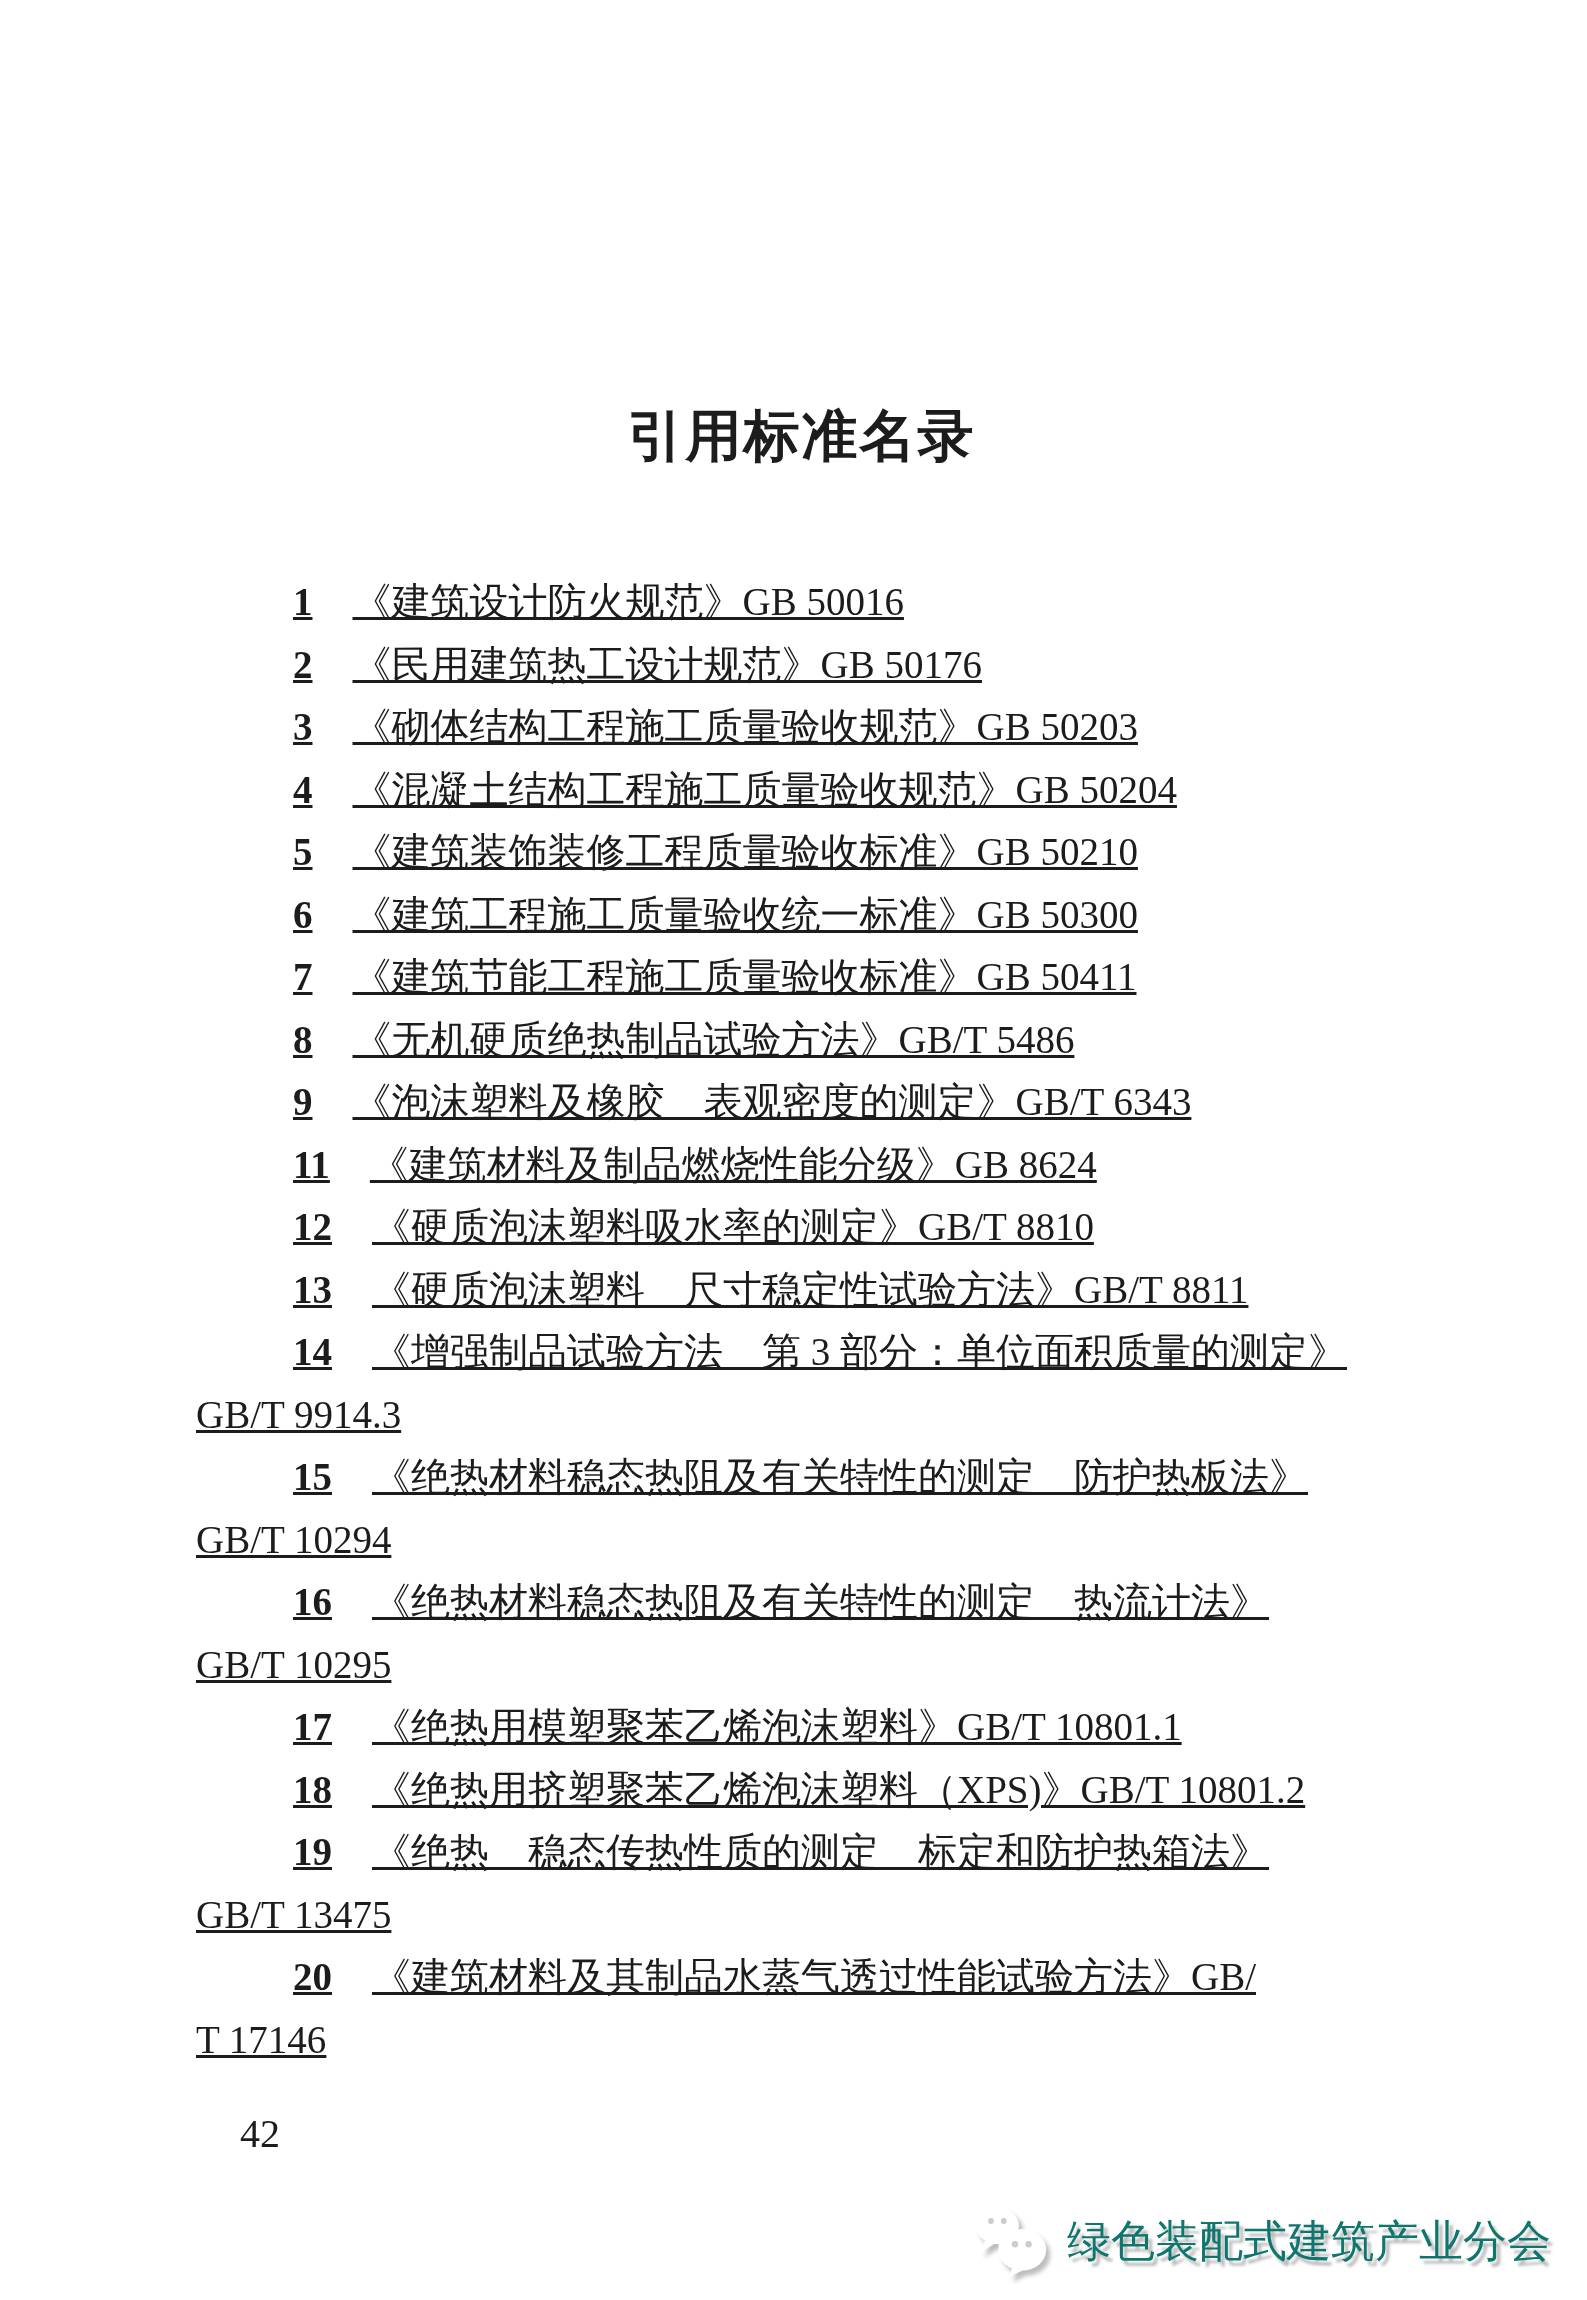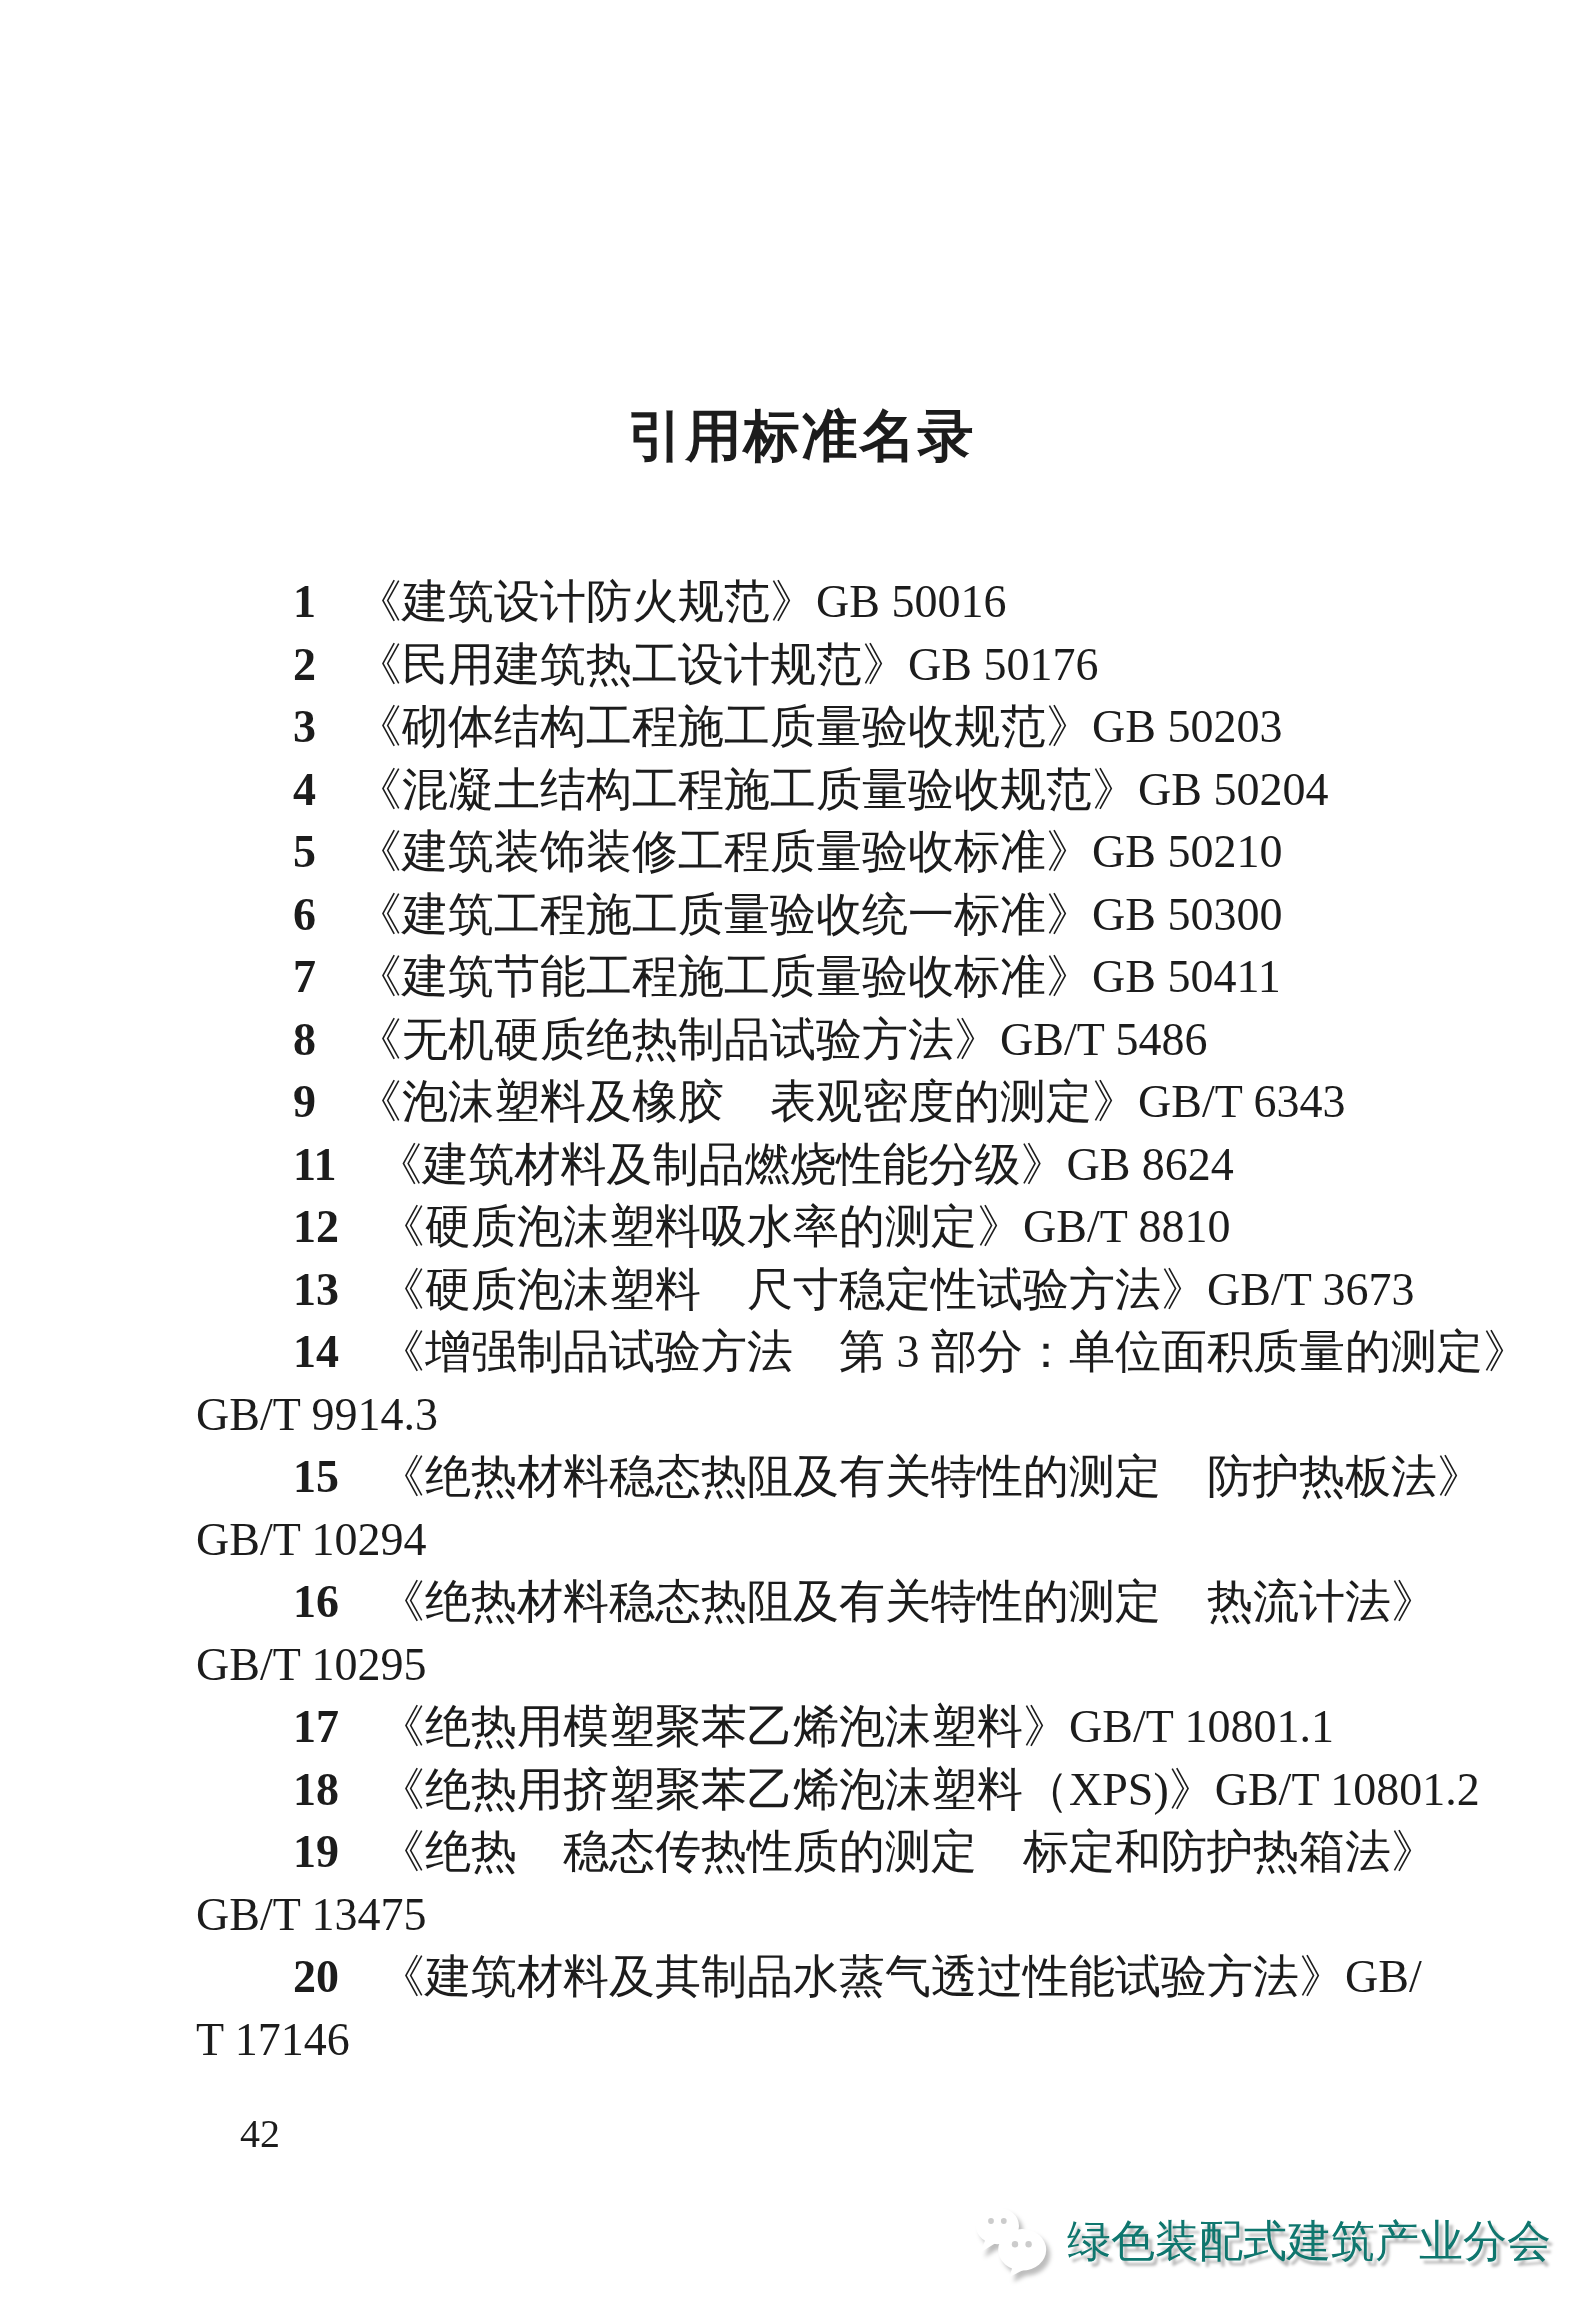--- a/index.html
+++ b/index.html
@@ -19,23 +19,24 @@
     margin: 0 0 100px 0;
     text-align: center;
     font-size: 56px;
     font-weight: bold;
     line-height: 70px;
     letter-spacing: 2px;
   }
   .std-list { margin: 0; padding: 0; }
   .line {
     margin: 0;
-    font-size: 46px;
+    font-size: 39px;
     line-height: 62.5px;
     white-space: nowrap;
+    text-decoration: underline;
   }
   .line.first { padding-left: 97px; }
   .num { font-weight: bold; }
   .sep { display: inline-block; width: 40px; }
   .page-number {
     margin: 32px 0 0 44px;
     font-size: 40px;
     line-height: 62.5px;
   }
   .watermark {
@@ -68,21 +69,21 @@
       <p class="line first"><span class="num">2</span><span class="sep"></span><span class="text">《民用建筑热工设计规范》GB 50176</span></p>
       <p class="line first"><span class="num">3</span><span class="sep"></span><span class="text">《砌体结构工程施工质量验收规范》GB 50203</span></p>
       <p class="line first"><span class="num">4</span><span class="sep"></span><span class="text">《混凝土结构工程施工质量验收规范》GB 50204</span></p>
       <p class="line first"><span class="num">5</span><span class="sep"></span><span class="text">《建筑装饰装修工程质量验收标准》GB 50210</span></p>
       <p class="line first"><span class="num">6</span><span class="sep"></span><span class="text">《建筑工程施工质量验收统一标准》GB 50300</span></p>
       <p class="line first"><span class="num">7</span><span class="sep"></span><span class="text">《建筑节能工程施工质量验收标准》GB 50411</span></p>
       <p class="line first"><span class="num">8</span><span class="sep"></span><span class="text">《无机硬质绝热制品试验方法》GB/T 5486</span></p>
       <p class="line first"><span class="num">9</span><span class="sep"></span><span class="text">《泡沫塑料及橡胶　表观密度的测定》GB/T 6343</span></p>
       <p class="line first"><span class="num">11</span><span class="sep"></span><span class="text">《建筑材料及制品燃烧性能分级》GB 8624</span></p>
       <p class="line first"><span class="num">12</span><span class="sep"></span><span class="text">《硬质泡沫塑料吸水率的测定》GB/T 8810</span></p>
-      <p class="line first"><span class="num">13</span><span class="sep"></span><span class="text">《硬质泡沫塑料　尺寸稳定性试验方法》GB/T 3673</span></p>
+      <p class="line first"><span class="num">13</span><span class="sep"></span><span class="text">《硬质泡沫塑料　尺寸稳定性试验方法》GB/T 8811</span></p>
       <p class="line first"><span class="num">14</span><span class="sep"></span><span class="text">《增强制品试验方法　第 3 部分：单位面积质量的测定》</span></p>
       <p class="line cont">GB/T 9914.3</p>
       <p class="line first"><span class="num">15</span><span class="sep"></span><span class="text">《绝热材料稳态热阻及有关特性的测定　防护热板法》</span></p>
       <p class="line cont">GB/T 10294</p>
       <p class="line first"><span class="num">16</span><span class="sep"></span><span class="text">《绝热材料稳态热阻及有关特性的测定　热流计法》</span></p>
       <p class="line cont">GB/T 10295</p>
       <p class="line first"><span class="num">17</span><span class="sep"></span><span class="text">《绝热用模塑聚苯乙烯泡沫塑料》GB/T 10801.1</span></p>
       <p class="line first"><span class="num">18</span><span class="sep"></span><span class="text">《绝热用挤塑聚苯乙烯泡沫塑料（XPS)》GB/T 10801.2</span></p>
       <p class="line first"><span class="num">19</span><span class="sep"></span><span class="text">《绝热　稳态传热性质的测定　标定和防护热箱法》</span></p>
       <p class="line cont">GB/T 13475</p>

